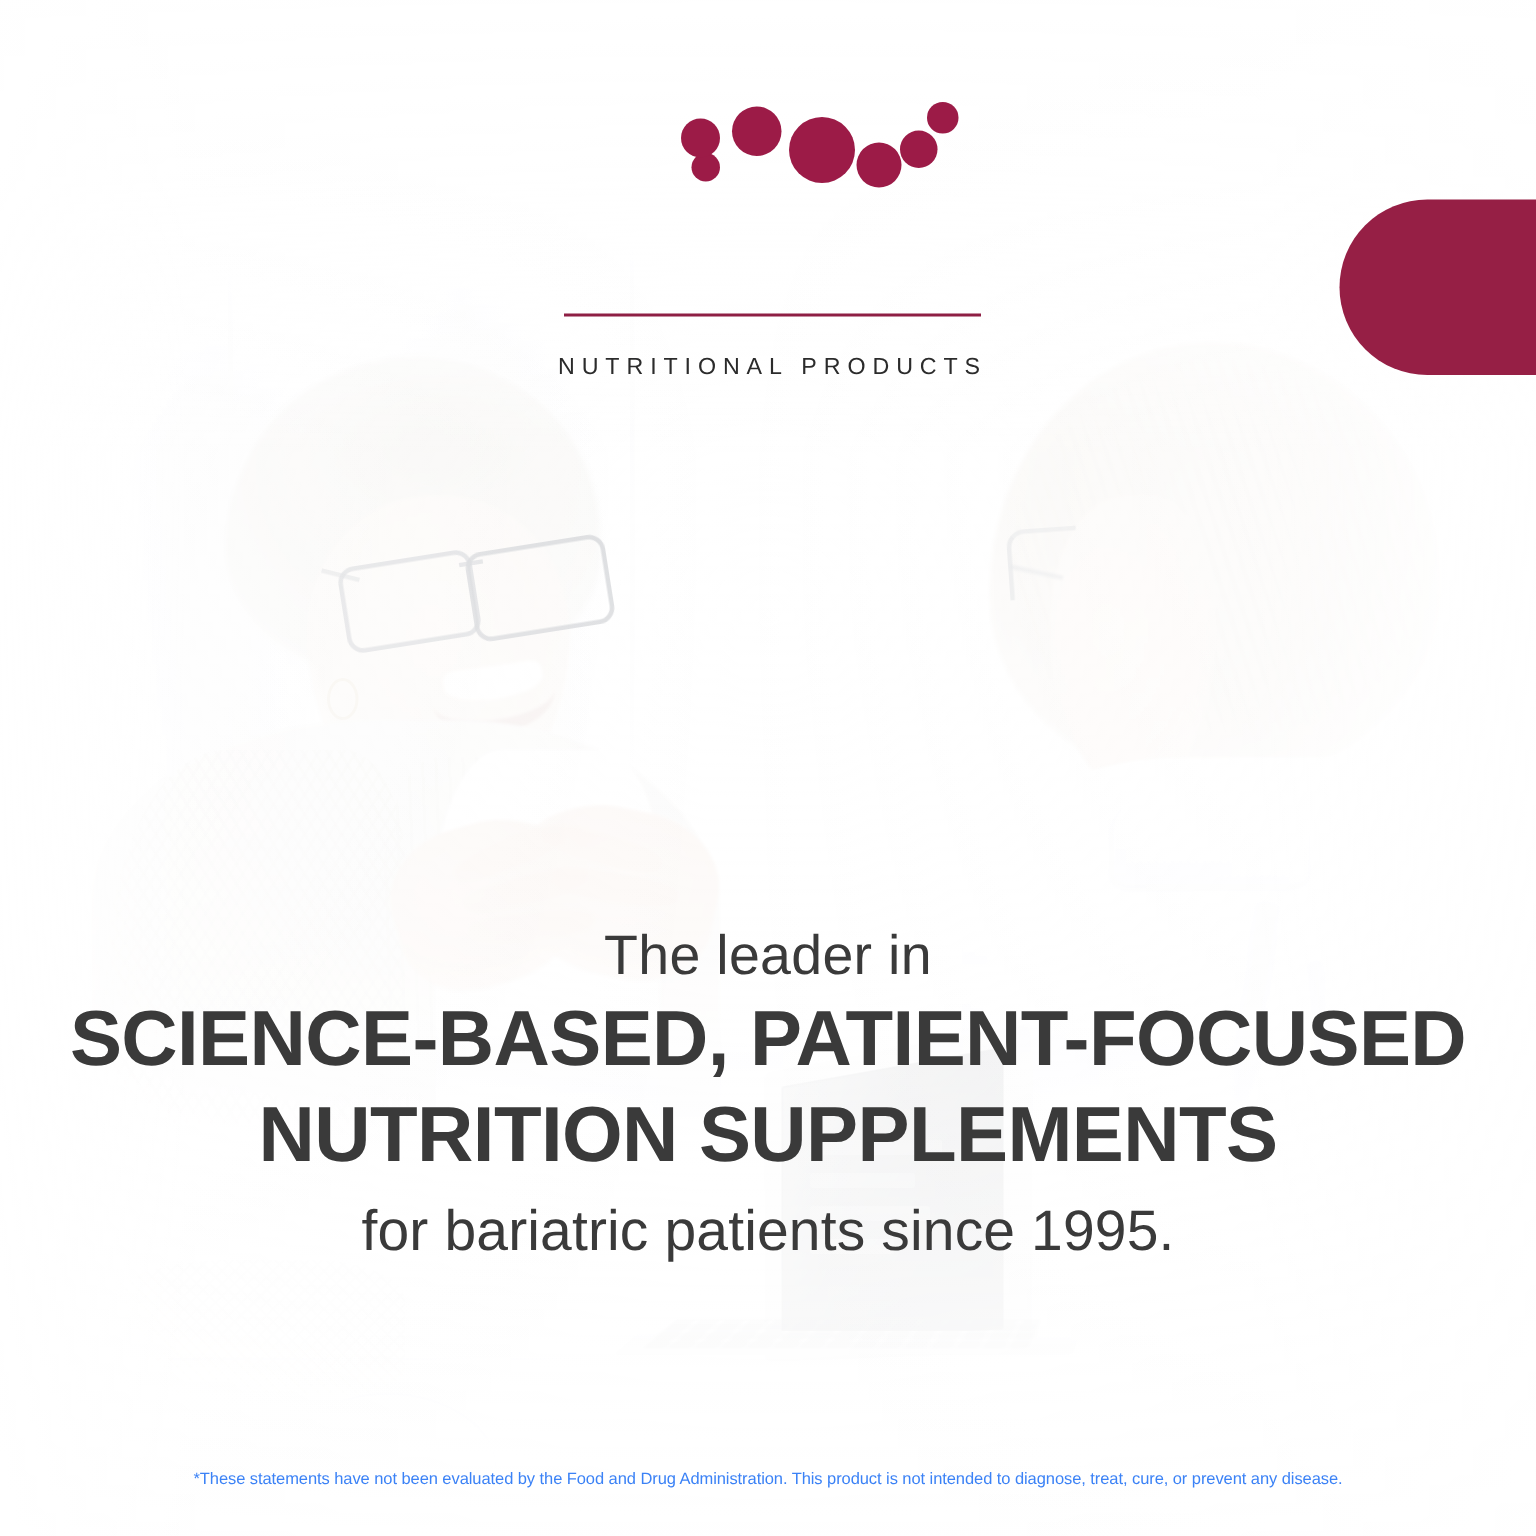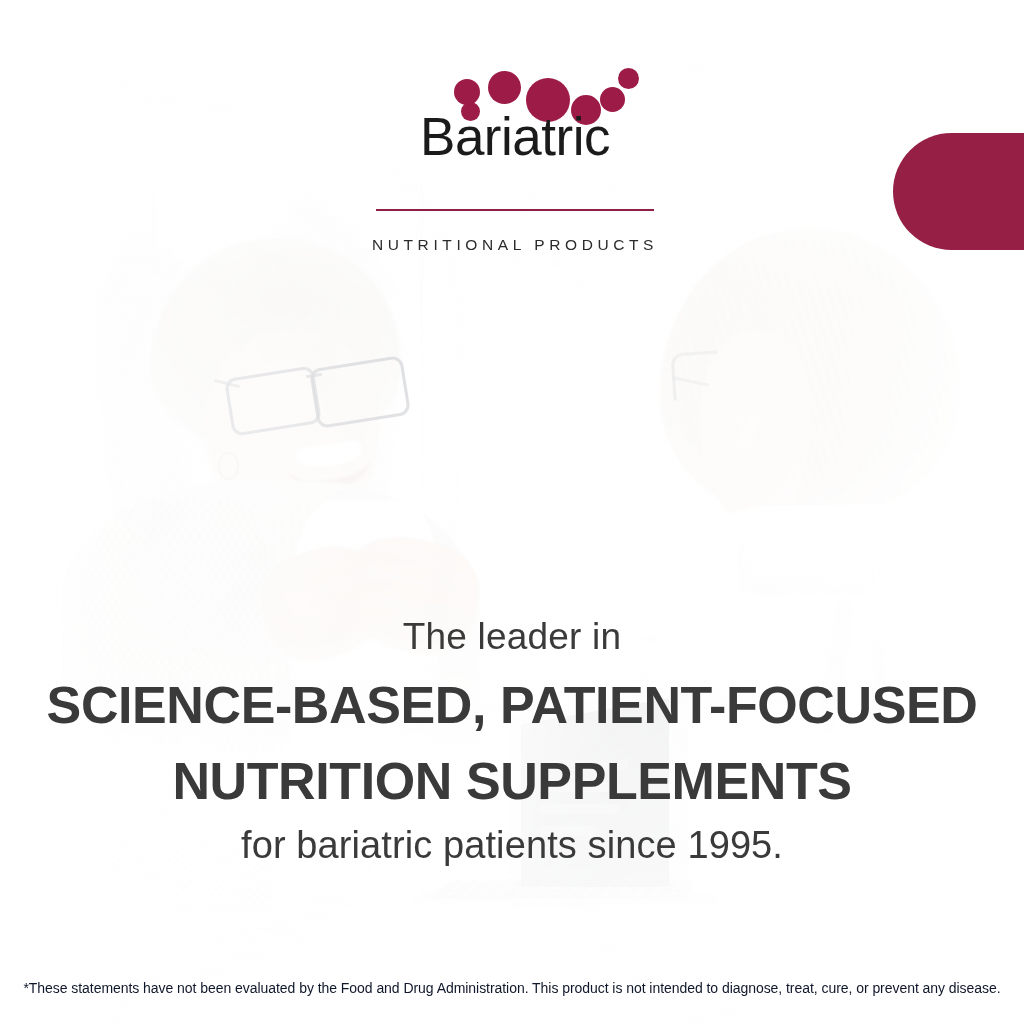--- a/index.html
+++ b/index.html
@@ -271,31 +271,31 @@
     font-size:15.5px;letter-spacing:4.6px;color:#2b2b2b;font-weight:400;margin-top:20px;
   }
 
   
   .headline{position:absolute;left:0;right:0;top:615px;text-align:center;}
   .h-eyebrow{
     font-size:37px;font-weight:300;color:#3a3a3a;letter-spacing:.2px;line-height:1.18;
   }
   .h-main{
     font-size:52px;font-weight:700;color:#3a3a3a;letter-spacing:-.4px;line-height:1.16;
-    margin-top:16px;
+    margin-top:4px;
   }
   .h-sub{
     font-size:38px;font-weight:300;color:#3a3a3a;letter-spacing:.1px;line-height:1.2;
     margin-top:12px;
   }
 
   
   .disclaimer{
     position:absolute;left:0;right:0;top:980px;text-align:center;
-    font-size:14px;color:#0f172a;letter-spacing:-.05px;
+    font-size:11px;color:#3b82f6;letter-spacing:-.05px;
   }
 </style>
 </head>
 <body>
 
 <div id="canvas">
 
   <div class="photo">
     <div class="wall"></div>
     <div class="window-mullion" style="left:8px;"></div>
@@ -371,21 +371,20 @@
     <div class="dots">
       <span class="dot" style="left:101px;top:36px;width:19px;height:19px;"></span>
       <span class="dot" style="left:94px;top:13px;width:26px;height:26px;"></span>
       <span class="dot" style="left:128px;top:5px;width:33px;height:33px;"></span>
       <span class="dot" style="left:166px;top:12px;width:44px;height:44px;"></span>
       <span class="dot" style="left:211px;top:29px;width:30px;height:30px;"></span>
       <span class="dot" style="left:240px;top:21px;width:25px;height:25px;"></span>
       <span class="dot" style="left:258px;top:2px;width:21px;height:21px;"></span>
     </div>
 
-    <div class="logo-line1">Bariatric</div>
     <div class="logo-rule"></div>
     <div class="logo-sub">NUTRITIONAL PRODUCTS</div>
   </div>
 
   <div class="headline">
     <div class="h-eyebrow">The leader in</div>
     <div class="h-main">SCIENCE-BASED, PATIENT-FOCUSED</div>
     <div class="h-main">NUTRITION SUPPLEMENTS</div>
     <div class="h-sub">for bariatric patients since 1995.</div>
   </div>

